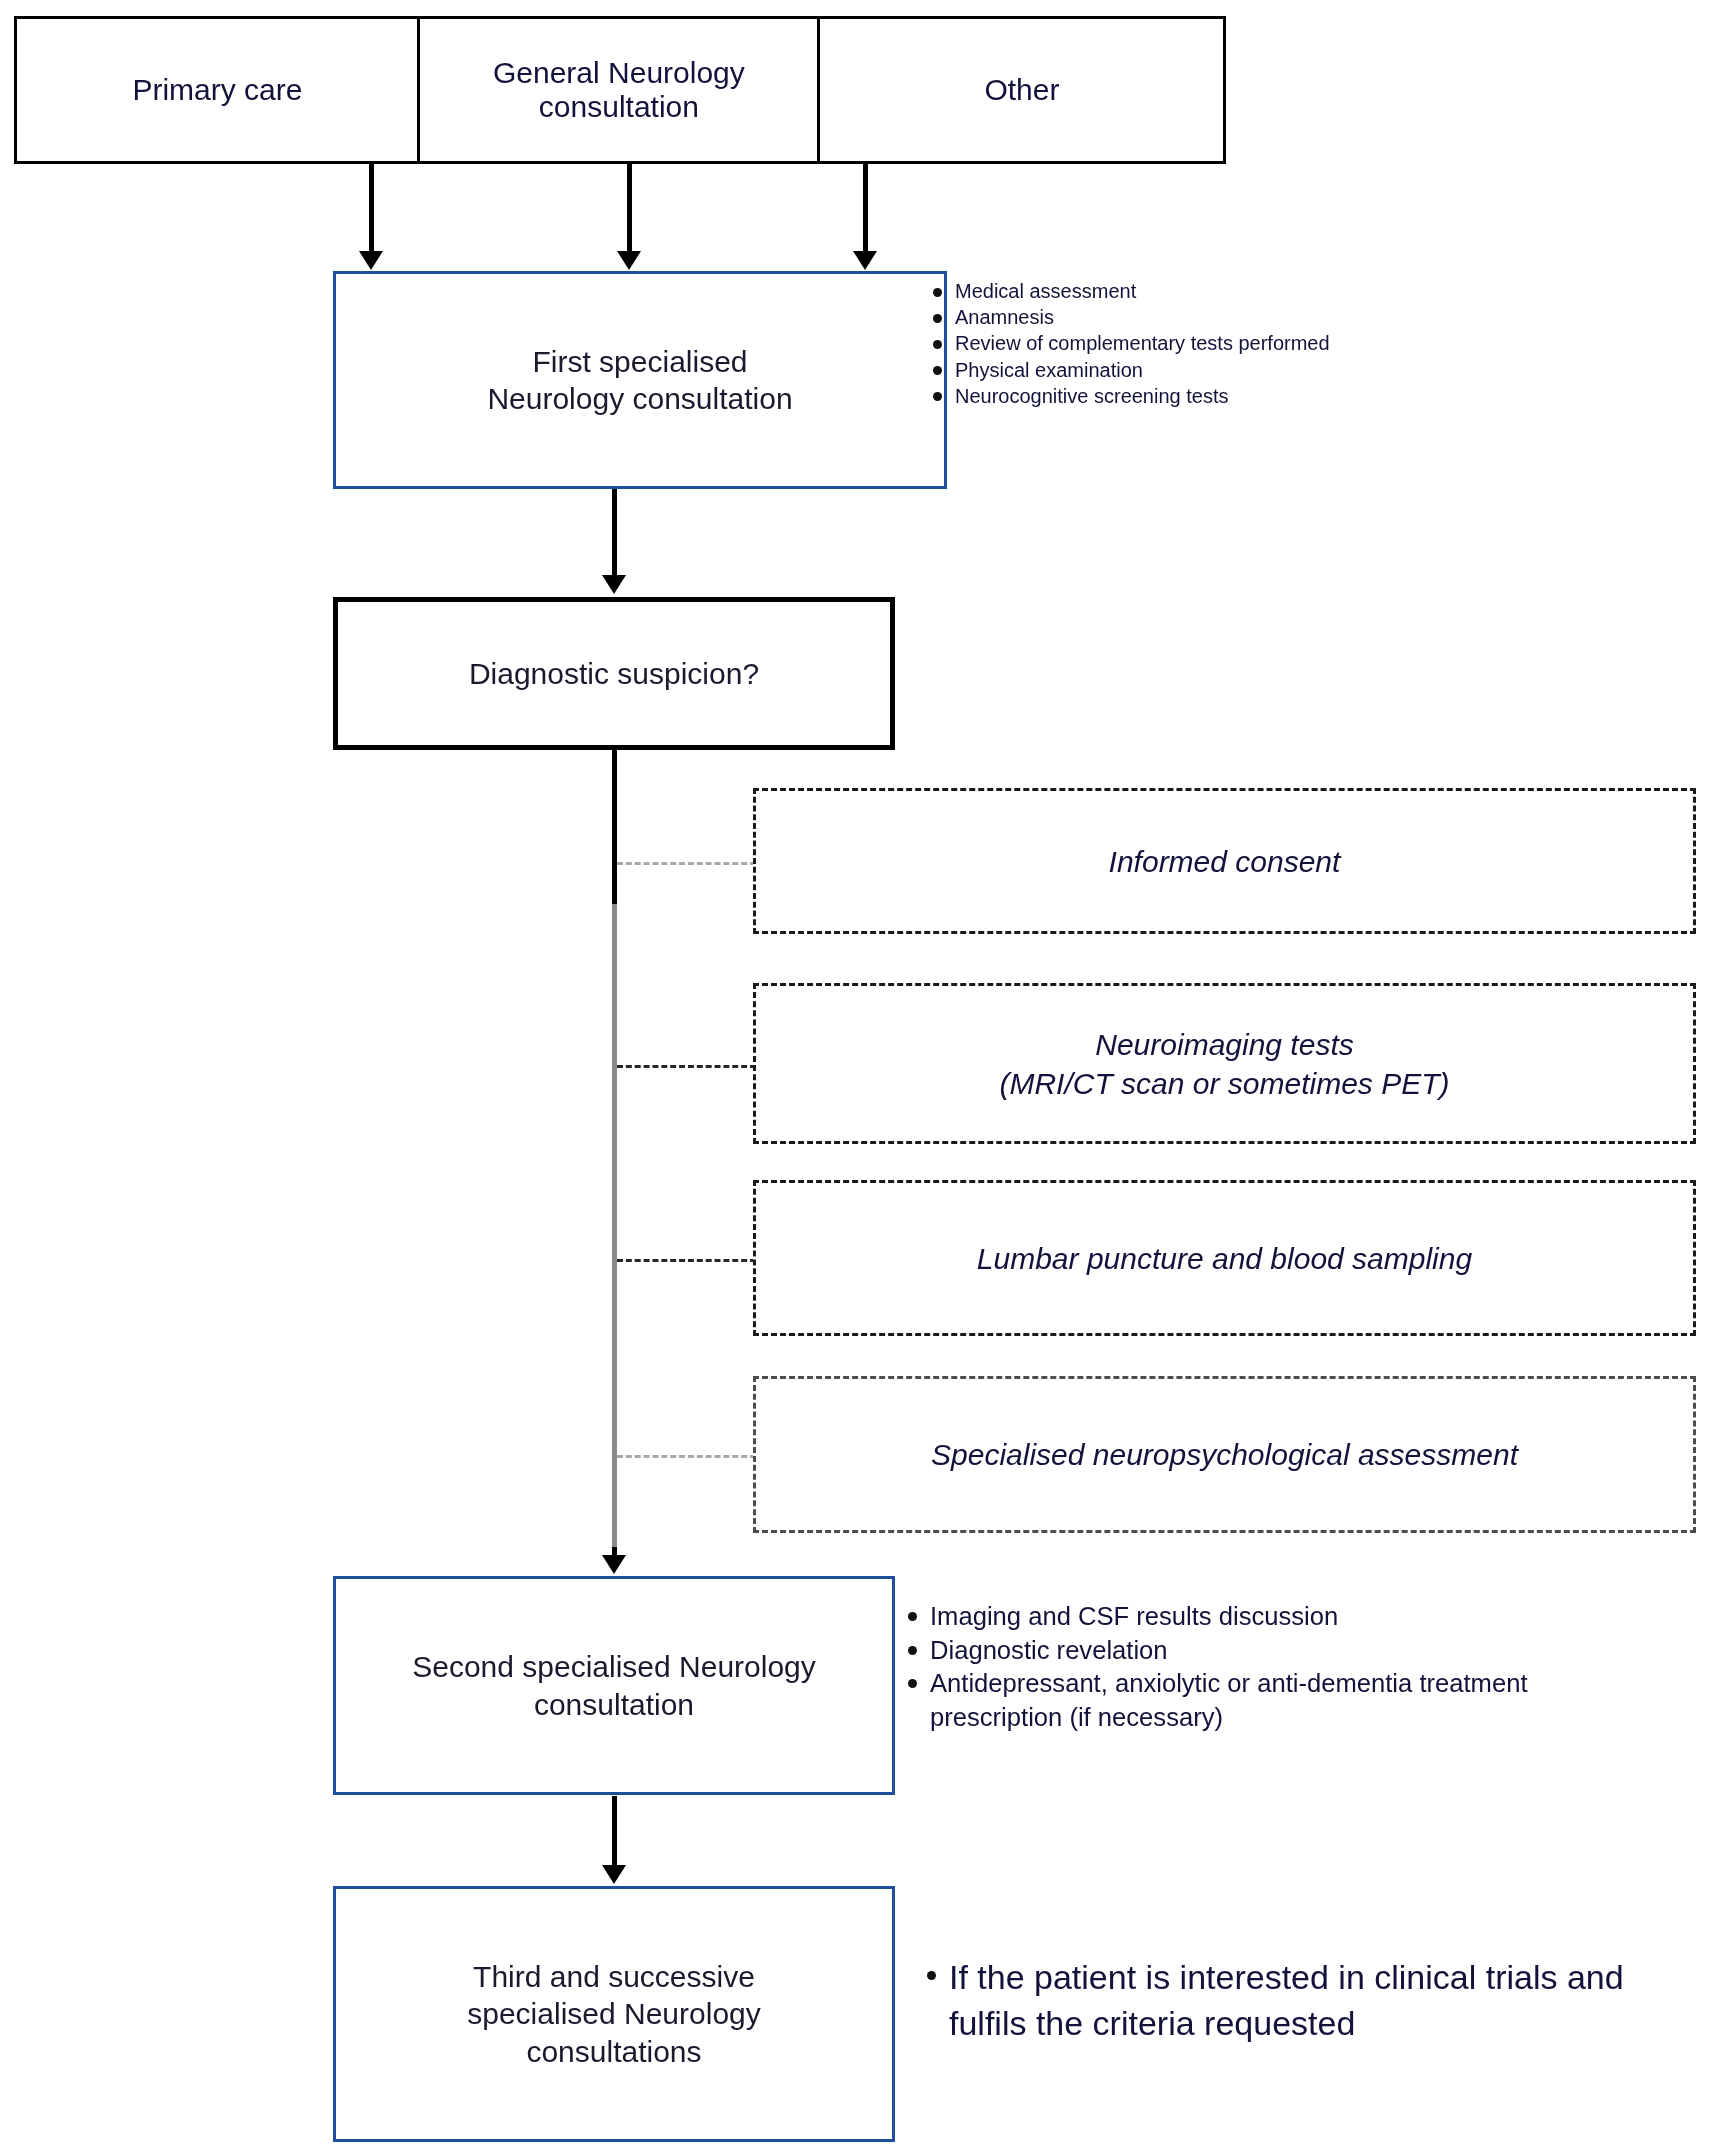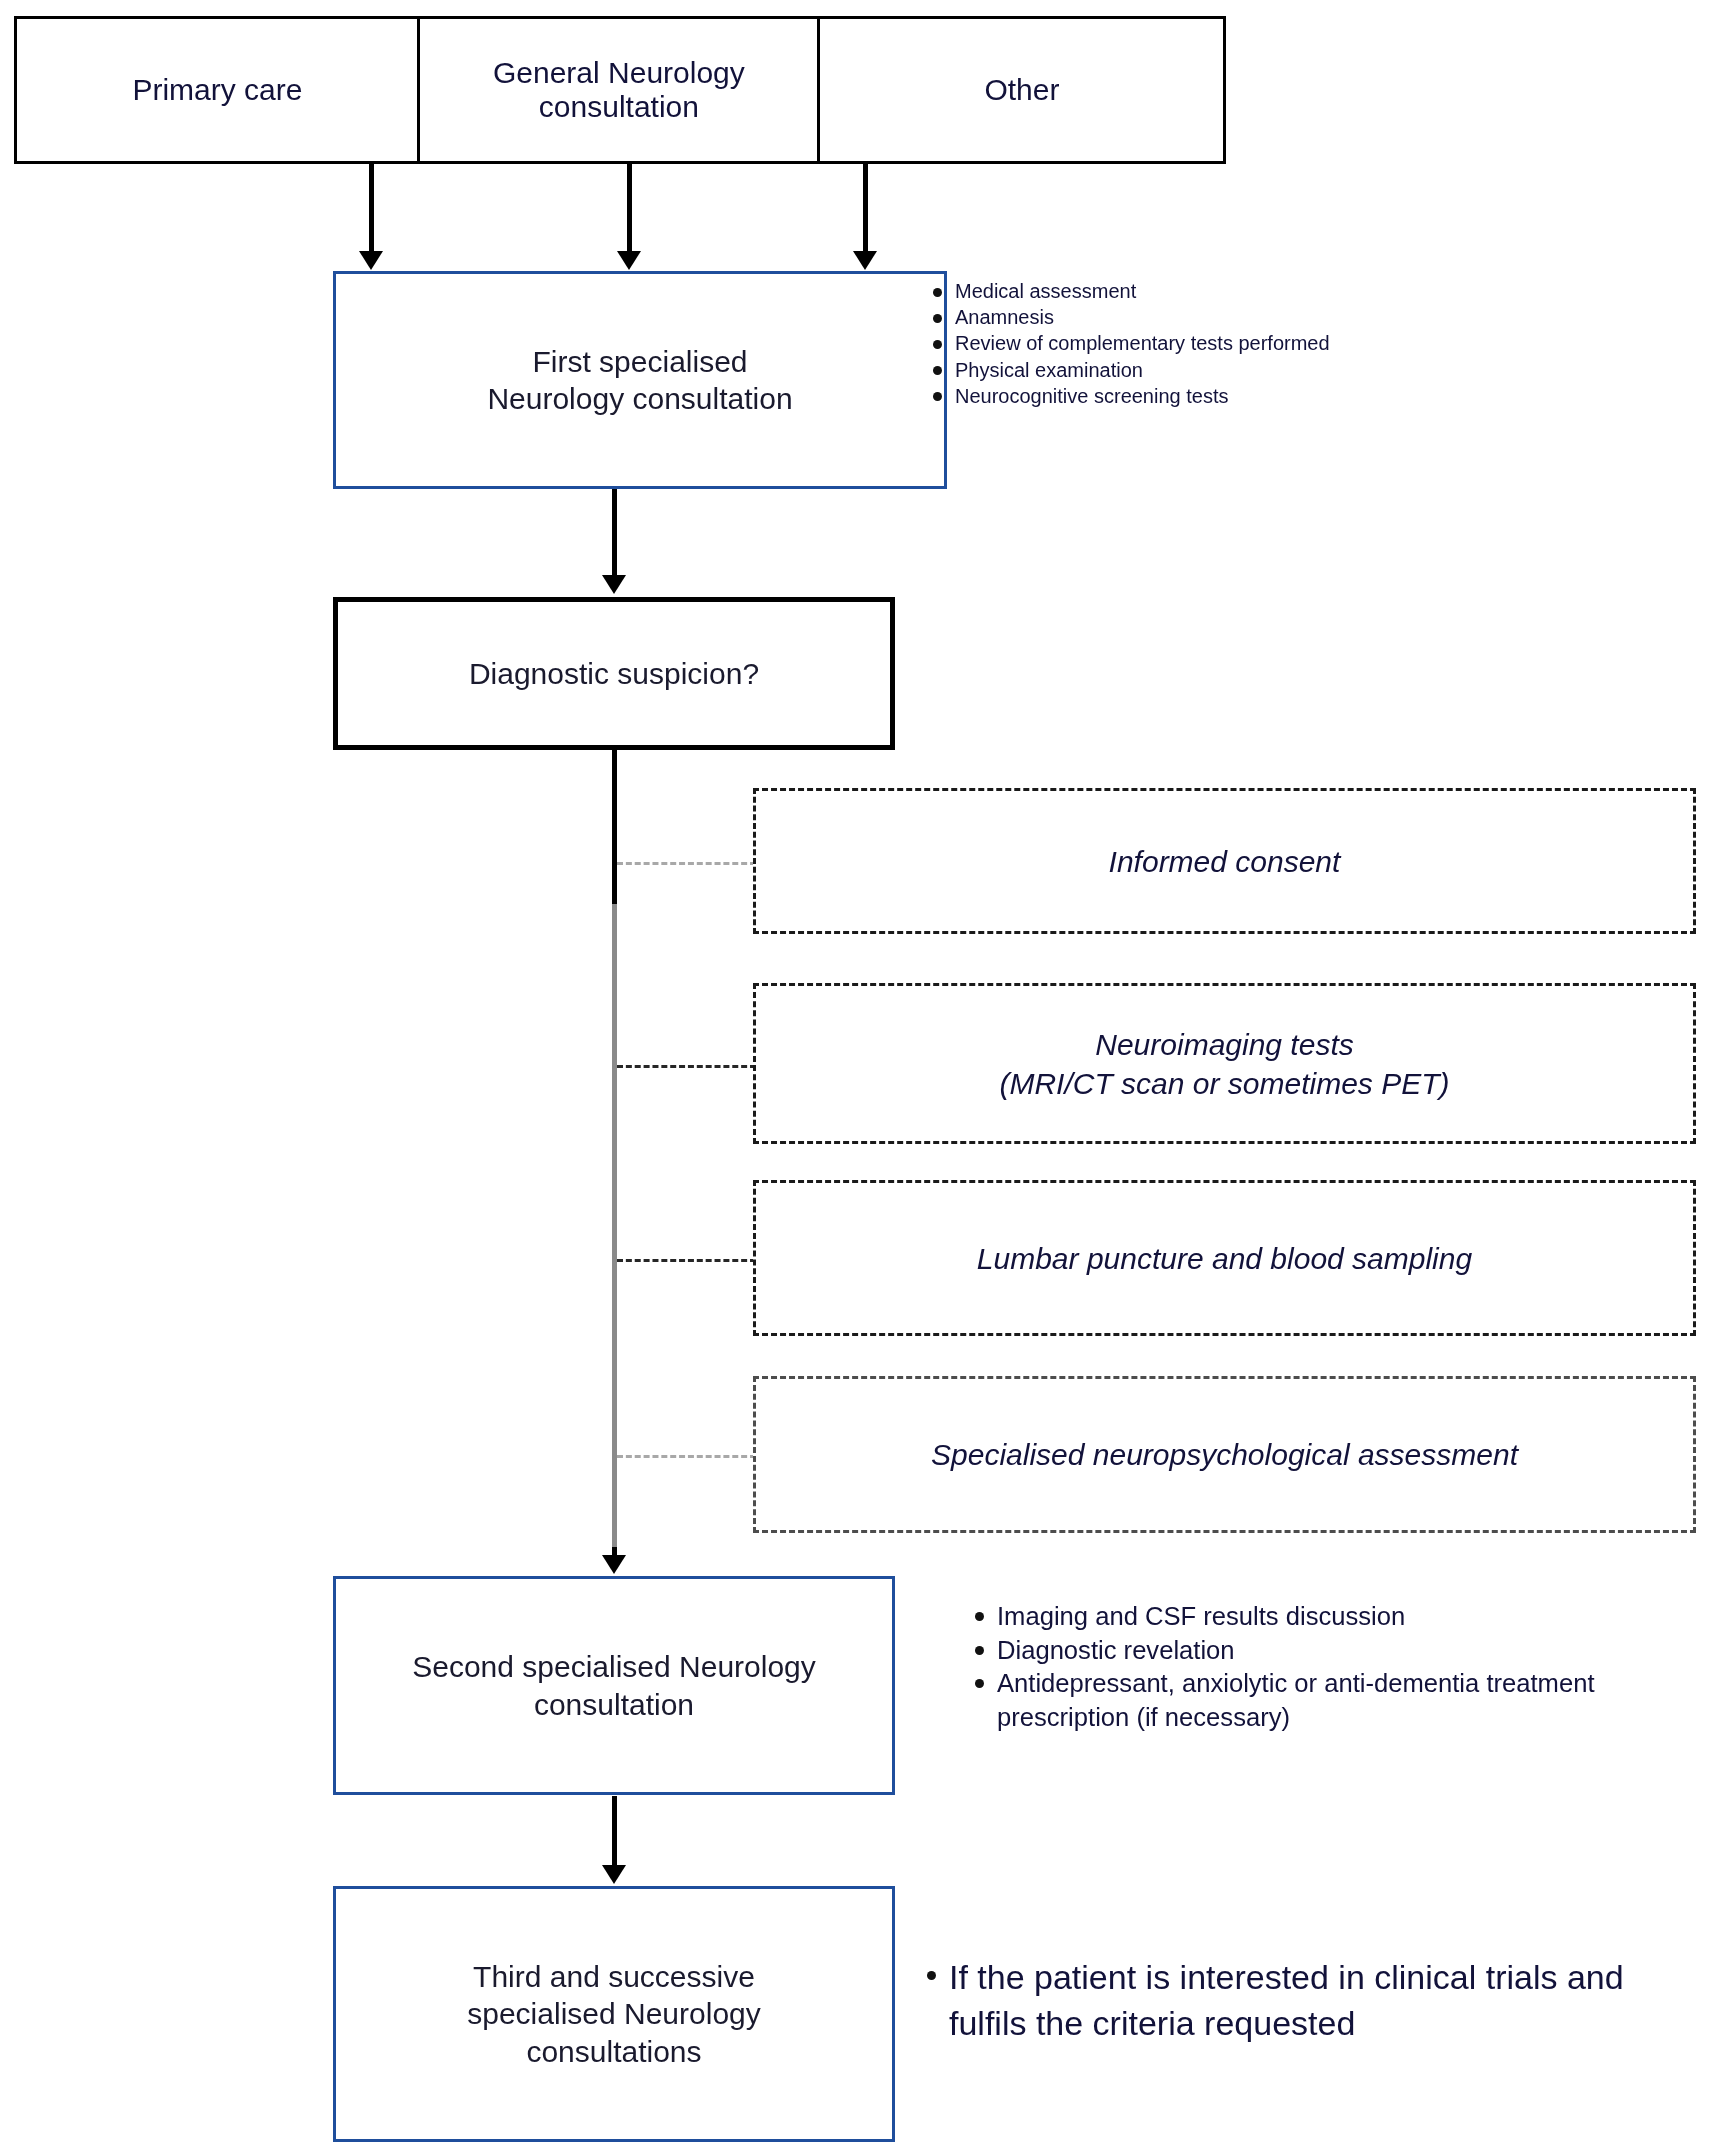--- a/index.html
+++ b/index.html
@@ -42,21 +42,21 @@
              border-left:12.2px solid transparent;border-right:12.2px solid transparent;
              border-top:19px solid #000;}
 
   
   .bullets{position:absolute;list-style:none;margin:0;padding:0;}
   .bullets li{position:relative;padding-left:30px;color:#12123a;}
   .bullets li:before{content:"";position:absolute;left:7.8px;top:0.48em;
       width:9px;height:9px;border-radius:50%;background:#111;}
 
   .b1{left:925px;top:278px;font-size:20px;line-height:1.31;width:739px;}
-  .b2{left:967px;top:1600px;font-size:25.6px;line-height:1.31;width:744px;}
+  .b2{left:900px;top:1600px;font-size:25.6px;line-height:1.31;width:744px;}
   .b3{left:919px;top:1955px;font-size:34px;line-height:1.34;width:789px;}
 </style>
 </head>
 <body>
 
 <div id="stage">
 
   <div class="toprow">
     <div class="topcell c1">
       <span class="txt">Primary care</span>

